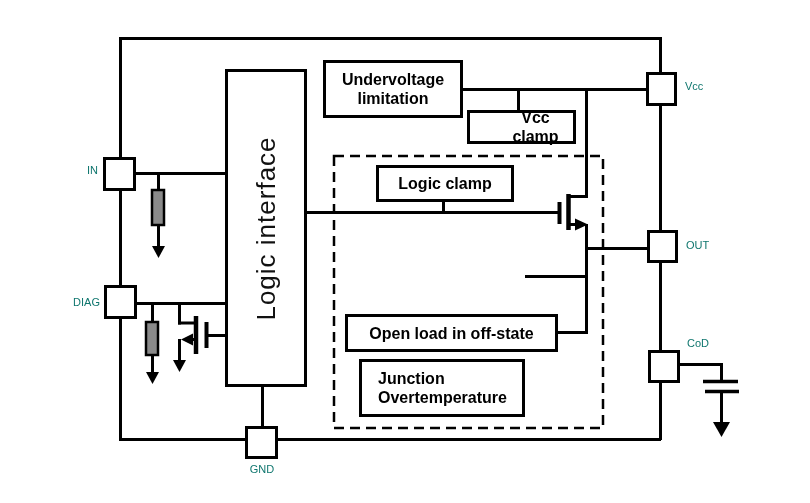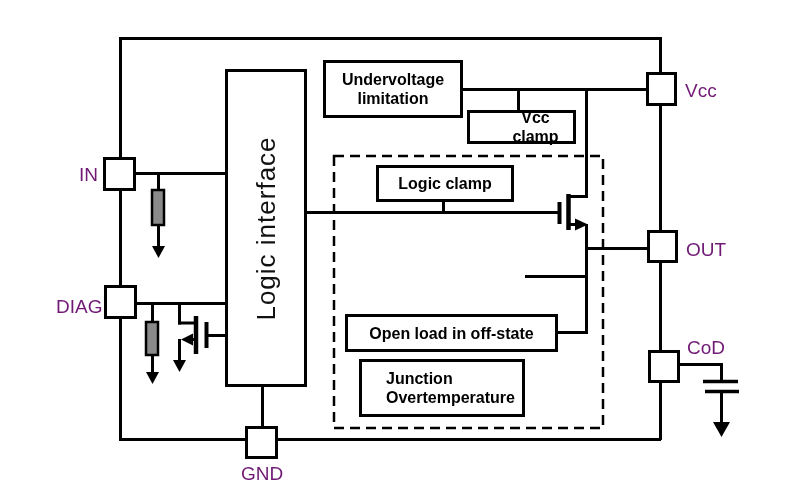--- a/index.html
+++ b/index.html
@@ -6,26 +6,26 @@
   #canvas{
     position:relative;width:810px;height:503px;background:#ffffff;
     font-family:"Liberation Sans",sans-serif;overflow:hidden;
   }
   #wires{position:absolute;left:0;top:0;width:810px;height:503px;z-index:1;}
   .block{
     position:absolute;box-sizing:border-box;border:3px solid #000;background:#fff;
     display:flex;flex-direction:column;align-items:center;justify-content:center;
     z-index:2;color:#000;font-weight:bold;font-size:16px;line-height:19px;text-align:center;
   }
-  .block.leftalign{align-items:flex-start;text-align:left;padding-left:24px;justify-content:center;}
+  .block.leftalign{align-items:flex-start;text-align:left;padding-left:16px;justify-content:center;}
   .pin{
     position:absolute;box-sizing:border-box;border:3px solid #000;background:#fff;z-index:3;
   }
   .pinlabel{
-    position:absolute;z-index:4;font-size:19px;color:#701a75;font-weight:normal;
+    position:absolute;z-index:4;font-size:11px;color:#0f766e;font-weight:normal;
     white-space:nowrap;
   }
   .r{text-align:right;}
   #logic-box{z-index:2;}
   #logic-box .vert{
     transform:rotate(-90deg);white-space:nowrap;font-weight:400;font-size:26px;
     letter-spacing:1px;color:#111;
   }
 </style>
 </head>

